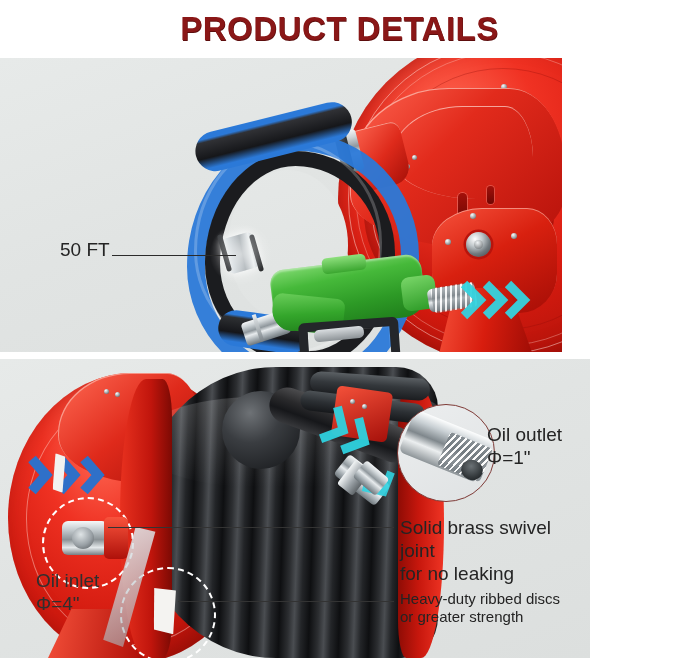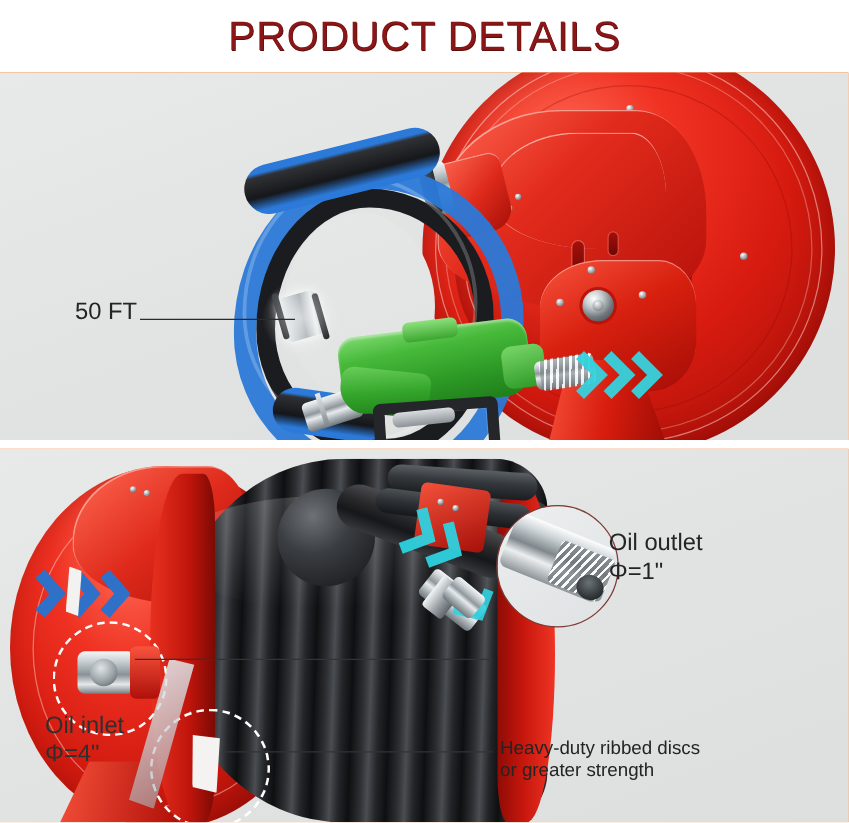--- a/index.html
+++ b/index.html
@@ -27,34 +27,34 @@
     position: absolute;
     left: 0; top: 0;
     width: 679px; height: 58px;
     background: #ffffff;
     display: flex;
     align-items: center;
     justify-content: center;
   }
   .title-text {
     font-family: "Liberation Sans", sans-serif;
-    font-weight: normal;
+    font-weight: bold;
     font-size: 33px;
     letter-spacing: 0.5px;
     color: #8a1717;
     text-shadow: 0.5px 0.5px 0 #5d0d0d;
     white-space: nowrap;
   }
 
   
   .panel {
     position: absolute;
     left: 0;
-    width: 679px;
-    background: #f97316;
+    width: 562px;
+    background: #bef264;
     overflow: hidden;
   }
   #panel-1 { top: 58px; height: 294px; }
   #panel-2 { top: 359px; height: 299px; padding-left: 28px; }
   .panel-divider {
     position: absolute;
     left: 0; top: 352px;
     width: 679px; height: 7px;
     background: #ffffff;
   }
@@ -455,20 +455,22 @@
                   background:radial-gradient(circle at 40% 34%, #6b7276 0%, #32373a 60%, #13161a 100%);
                   transform: rotate(22deg);"></div>
     </div>
 
     <div class="abs chrome" style="left:356px; top:108px; width:30px; height:22px; border-radius:4px;
                 transform: rotate(40deg);"></div>
 
     <div class="callout-text" style="left:487px; top:64px; font-size:19px;">Oil outlet
 Φ=1"</div>
 
+    <div class="callout-text" style="left:400px; top:157px; font-size:19px;">Solid brass swivel joint
+for no leaking</div>
     <div class="leader leader-thin" style="left:108px; top:168px; width:286px;"></div>
 
     <div class="callout-text" style="left:400px; top:231px; font-size:15px;">Heavy-duty ribbed discs
 or greater strength</div>
     <div class="leader leader-thin" style="left:178px; top:242px; width:216px;"></div>
 
     <div class="callout-text" style="left:36px; top:210px; font-size:19px; color:#2f2f2f;">Oil inlet
 Φ=4"</div>
   </div>
 

